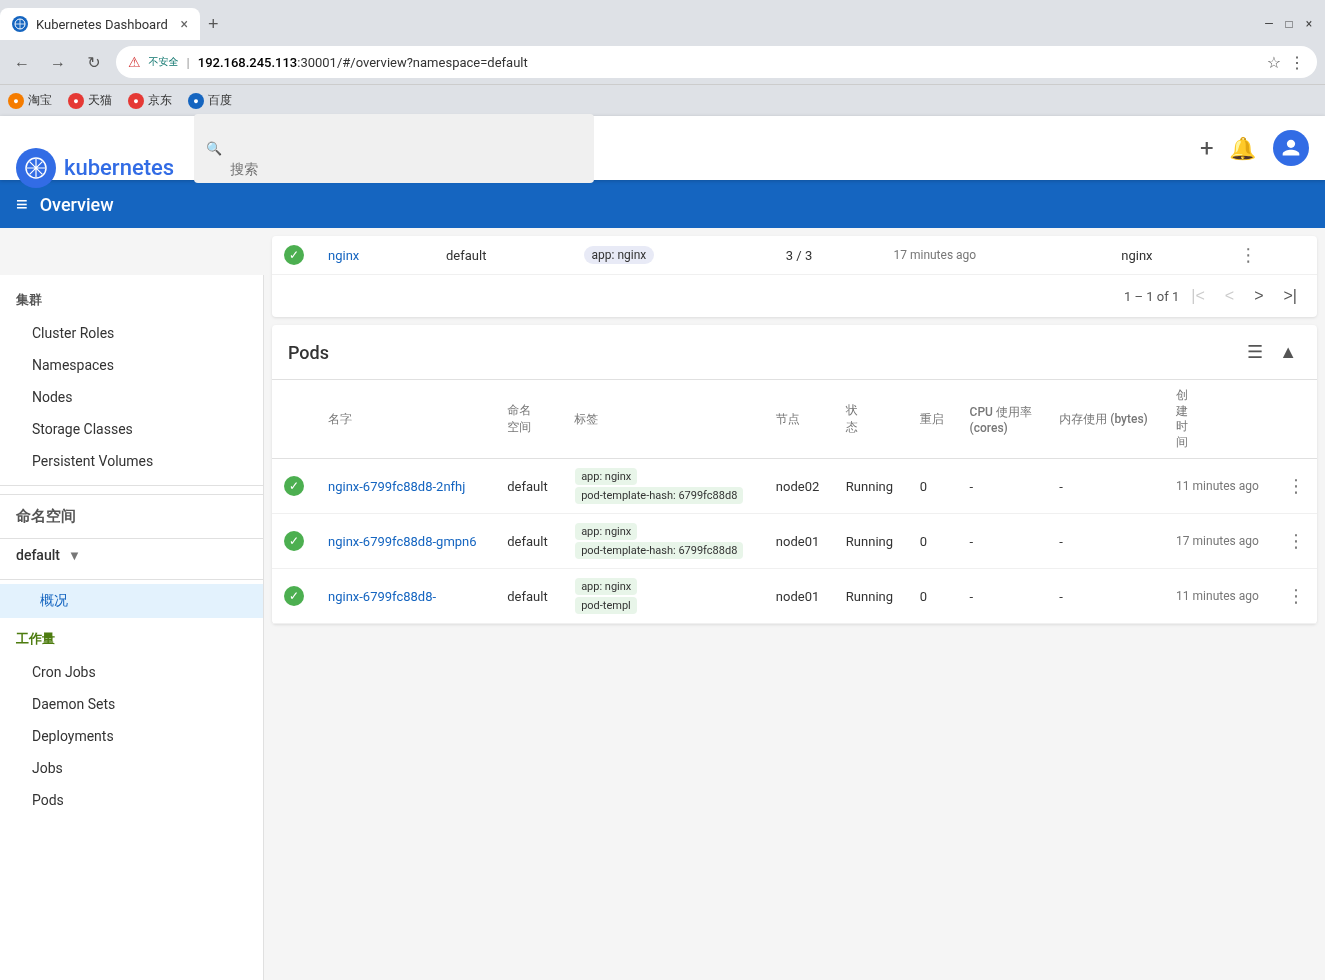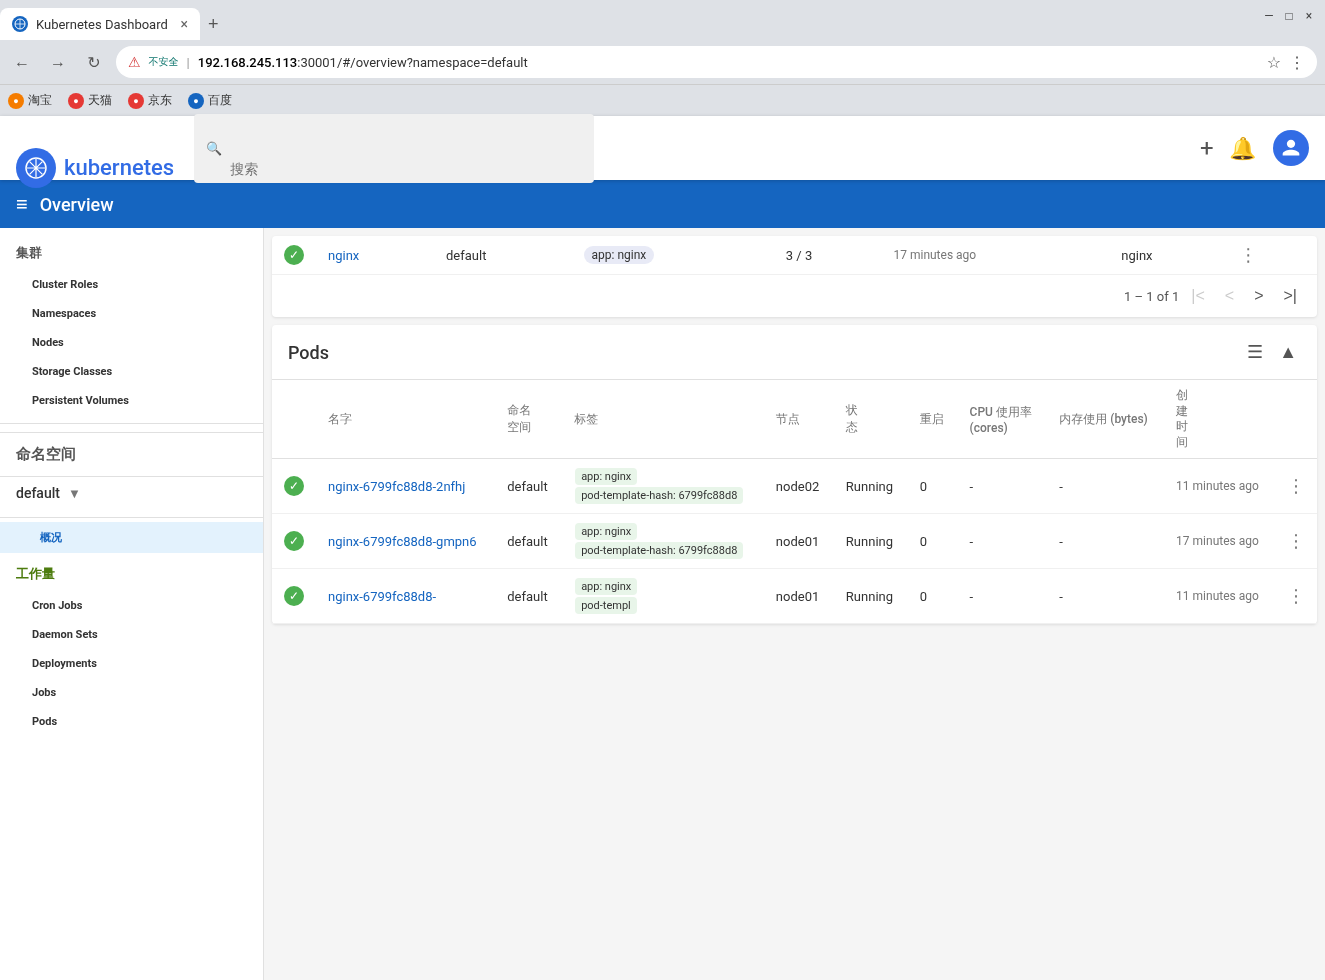--- a/index.html
+++ b/index.html
@@ -1,17 +1,17 @@
 <!DOCTYPE html>
 <html><head>
   <meta charset="utf-8">
   <style>
     * { margin: 0; padding: 0; box-sizing: border-box; }
     body { font-family: 'Roboto', Arial, sans-serif; font-size: 13px; background: #f5f5f5; color: #333; width: 1325px; height: 980px; overflow: hidden; }
-    .tab-bar { display: flex; padding: 8px 0 0 0; background: #dee1e6; height: 40px; }
+    .tab-bar { display: flex; align-items: center; padding: 8px 0 0 0; background: #dee1e6; height: 40px; }
     .tab { display: flex; align-items: center; background: #fff; border-radius: 8px 8px 0 0; padding: 0 12px; height: 32px; font-size: 13px; color: #333; gap: 8px; min-width: 200px; }
     .tab-favicon { width: 16px; height: 16px; background: #1565c0; border-radius: 50%; display: flex; align-items: center; justify-content: center; }
     .tab-close { margin-left: auto; cursor: pointer; color: #666; font-size: 14px; }
     .new-tab-btn { background: none; border: none; font-size: 18px; color: #555; cursor: pointer; padding: 0 8px; }
     .window-controls { display: flex; gap: 4px; margin-left: auto; padding-right: 8px; }
     .win-btn { width: 16px; height: 16px; display: flex; align-items: center; justify-content: center; font-size: 12px; cursor: pointer; color: #444; }
 
     .address-bar-row { display: flex; align-items: center; background: #dee1e6; padding: 6px 8px; gap: 8px; height: 44px; }
     .nav-btn { background: none; border: none; font-size: 16px; color: #555; cursor: pointer; width: 28px; height: 28px; border-radius: 50%; display: flex; align-items: center; justify-content: center; }
     .address-bar { flex: 1; display: flex; align-items: center; background: #fff; border-radius: 20px; padding: 4px 12px; gap: 8px; height: 32px; font-size: 13px; }
@@ -37,23 +37,23 @@
     .header-icon { font-size: 22px; color: #555; cursor: pointer; }
     .avatar { width: 36px; height: 36px; background: #326ce5; border-radius: 50%; display: flex; align-items: center; justify-content: center; color: white; font-size: 18px; cursor: pointer; }
 
     .overview-bar { background: #1565c0; color: white; display: flex; align-items: center; padding: 0 16px; height: 48px; gap: 12px; }
     .menu-icon { font-size: 20px; cursor: pointer; }
     .overview-title { font-size: 18px; font-weight: 500; }
 
     .content { display: flex; flex: 1; overflow: hidden; }
 
     
-    .sidebar { width: 264px; background: #fff; border-right: 1px solid #e0e0e0; overflow-y: auto; flex-shrink: 0; }
+    .sidebar { width: 264px; background: #fff; border-right: 1px solid #e0e0e0; overflow-y: auto; flex-shrink: 0; margin-top: 47px; }
     .sidebar-section-title { font-size: 13px; color: #555; font-weight: 600; padding: 16px 16px 8px; }
-    .sidebar-item { padding: 8px 16px 8px 32px; font-size: 11px; color: #333; cursor: pointer; font-weight: bold; }
+    .sidebar-item { padding: 8px 16px 8px 32px; font-size: 14px; color: #333; cursor: pointer; }
     .sidebar-item.active { background: #e3f2fd; color: #1565c0; padding-left: 40px; }
 
     .namespace-selector { padding: 12px 16px; display: flex; align-items: center; gap: 8px; border-top: 1px solid #e0e0e0; border-bottom: 1px solid #e0e0e0; }
 
     .sidebar-section-title2 { font-size: 13px; color: #4d7c0f; font-weight: 600; padding: 12px 16px 8px; }
 
     
     .main { flex: 1; overflow-y: auto; padding: 0; background: #f5f5f5; }
     .section-card { background: #fff; margin: 8px; border-radius: 4px; box-shadow: 0 1px 3px rgba(0,0,0,0.1); }
     .section-header { display: flex; align-items: center; padding: 12px 16px; border-bottom: 1px solid #e0e0e0; }

